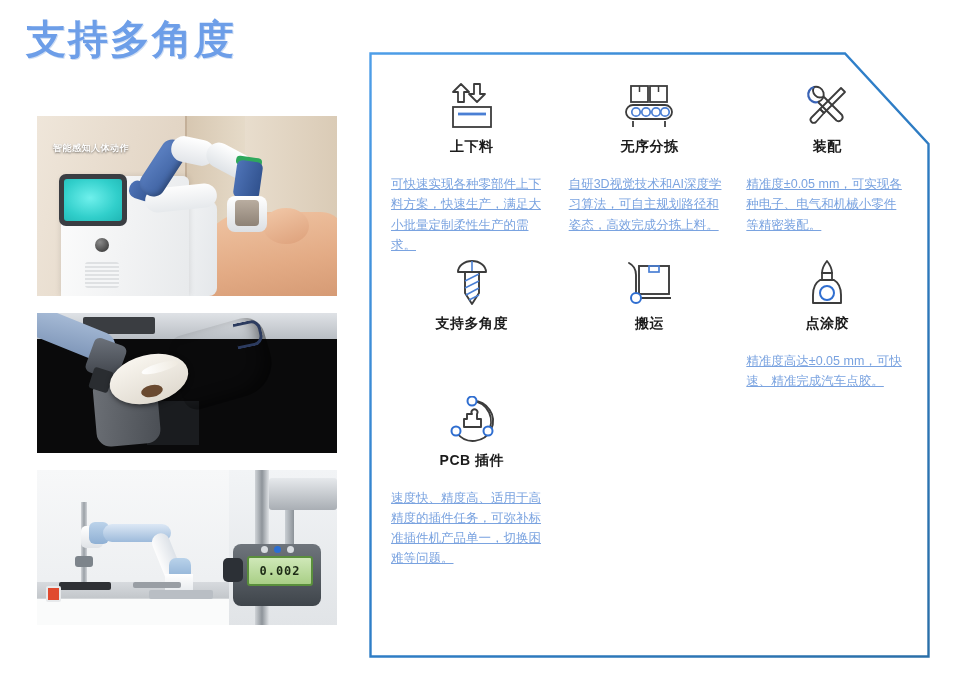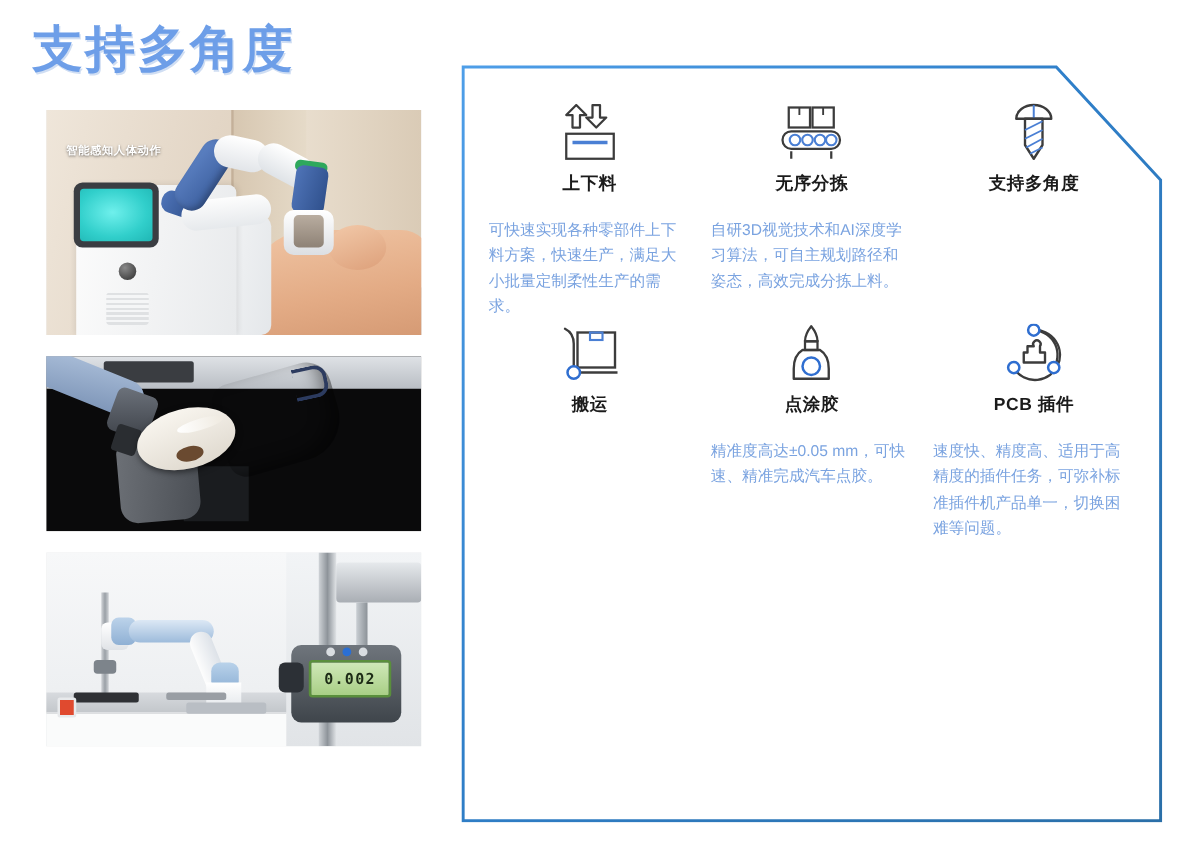--- a/index.html
+++ b/index.html
@@ -35,21 +35,21 @@
     top: 88px;
     width: 300px;
   }
   .photo {
     position: relative;
     width: 300px;
     overflow: hidden;
     background: #eee;
   }
   .photo + .photo { margin-top: 17px; }
-  .photo-1 { height: 180px; }
+  .photo-1 { height: 180px; margin-top: 28px; }
   .photo-2 { height: 140px; }
   .photo-3 { height: 155px; }
 
   
   .p1-bg {
     position: absolute; inset: 0;
     background:
       linear-gradient(105deg, #efe6da 0%, #e3d6c6 40%, #ded0bd 60%, #efe8de 100%);
   }
   .p1-wallpanel {
@@ -369,20 +369,21 @@
     white-space: nowrap;
   }
   .cell-desc {
     margin-top: 18px;
     font-size: 12.5px;
     line-height: 1.62;
     color: #7aa3e0;
     text-align: left;
     width: 100%;
     word-break: break-word;
+    text-decoration: underline;
   }
 </style>
 </head>
 <body>
 
 <div class="page-title">支持多角度</div>
 
 <div class="photo-col">
 
   <div class="photo photo-1">
@@ -501,20 +502,32 @@
           <circle cx="34" cy="29" r="4.2" fill="none" stroke="#4a7fd4" stroke-width="1.7"></circle>
           <circle cx="43" cy="29" r="4.2" fill="none" stroke="#4a7fd4" stroke-width="1.7"></circle>
           <line x1="11" y1="38" x2="11" y2="44" stroke="#3c3c3c" stroke-width="1.8"></line>
           <line x1="43" y1="38" x2="43" y2="44" stroke="#3c3c3c" stroke-width="1.8"></line>
         </svg>
       </div>
       <div class="cell-title">无序分拣</div>
       <div class="cell-desc">自研3D视觉技术和AI深度学习算法，可自主规划路径和姿态，高效完成分拣上料。</div>
     </div>
 
+    <div class="cell">
+      <div class="cell-icon">
+        <svg width="52" height="48" viewBox="0 0 52 48">
+          <path d="M13 4 a7 7 0 0 0 9.5 9.5 L41 32 a4 4 0 0 1 -5.5 5.5 L17 19 A7 7 0 0 0 13 4 Z" fill="none" stroke="#3c3c3c" stroke-width="1.9" stroke-linejoin="round"></path>
+          <path d="M13 4 a7 7 0 0 0 4 15" fill="none" stroke="#3a63b5" stroke-width="2.3"></path>
+          <path d="M40 5 L44 9 L23 30 L19 26 Z" fill="none" stroke="#3c3c3c" stroke-width="1.8" stroke-linejoin="round"></path>
+          <path d="M19 26 L23 30 L15 39 a3 3 0 0 1 -4.5 -4.5 Z" fill="none" stroke="#3c3c3c" stroke-width="1.8" stroke-linejoin="round"></path>
+        </svg>
+      </div>
+      <div class="cell-title">装配</div>
+      <div class="cell-desc">精准度±0.05 mm，可实现各种电子、电气和机械小零件等精密装配。</div>
+    </div>
 
     <div class="cell">
       <div class="cell-icon">
         <svg width="44" height="50" viewBox="0 0 44 50">
           <path d="M8 13 a14 11 0 0 1 28 0 Z" fill="none" stroke="#3c3c3c" stroke-width="1.9" stroke-linejoin="round"></path>
           <line x1="22" y1="2" x2="22" y2="13" stroke="#4a7fd4" stroke-width="1.6"></line>
           <path d="M15 13 L29 13 L29 34 L22 45 L15 34 Z" fill="none" stroke="#3c3c3c" stroke-width="1.9" stroke-linejoin="round"></path>
           <line x1="15" y1="22" x2="29" y2="15" stroke="#4a7fd4" stroke-width="1.5"></line>
           <line x1="15" y1="29" x2="29" y2="22" stroke="#4a7fd4" stroke-width="1.5"></line>
           <line x1="16" y1="36" x2="29" y2="29" stroke="#4a7fd4" stroke-width="1.5"></line>

